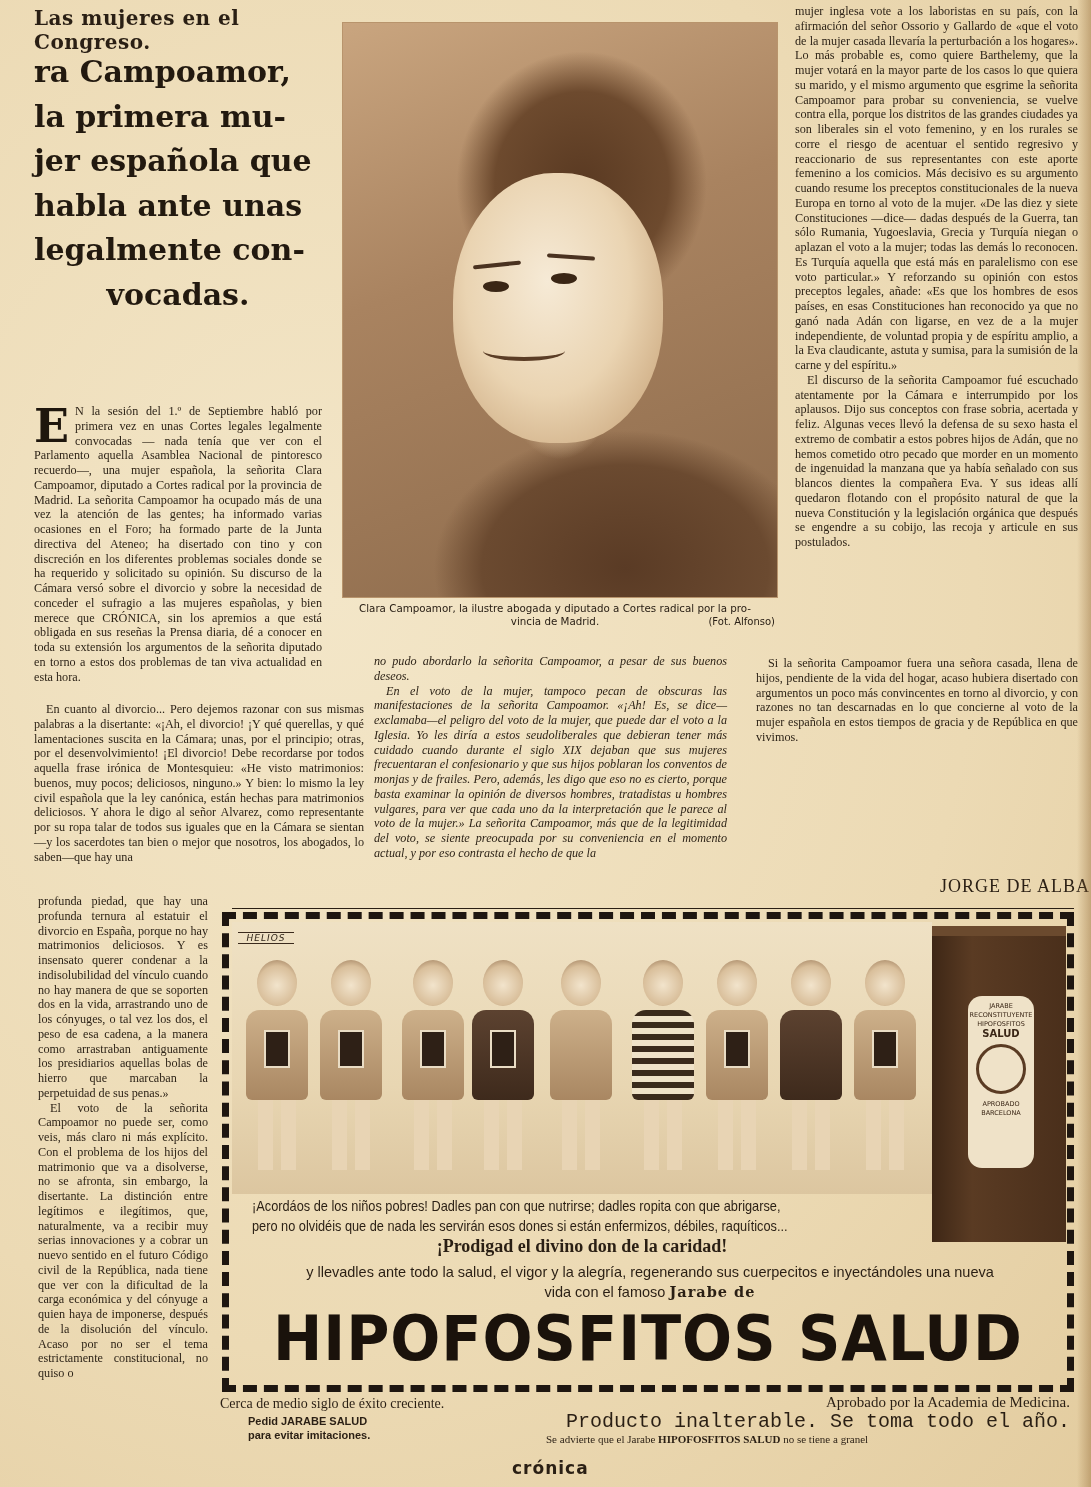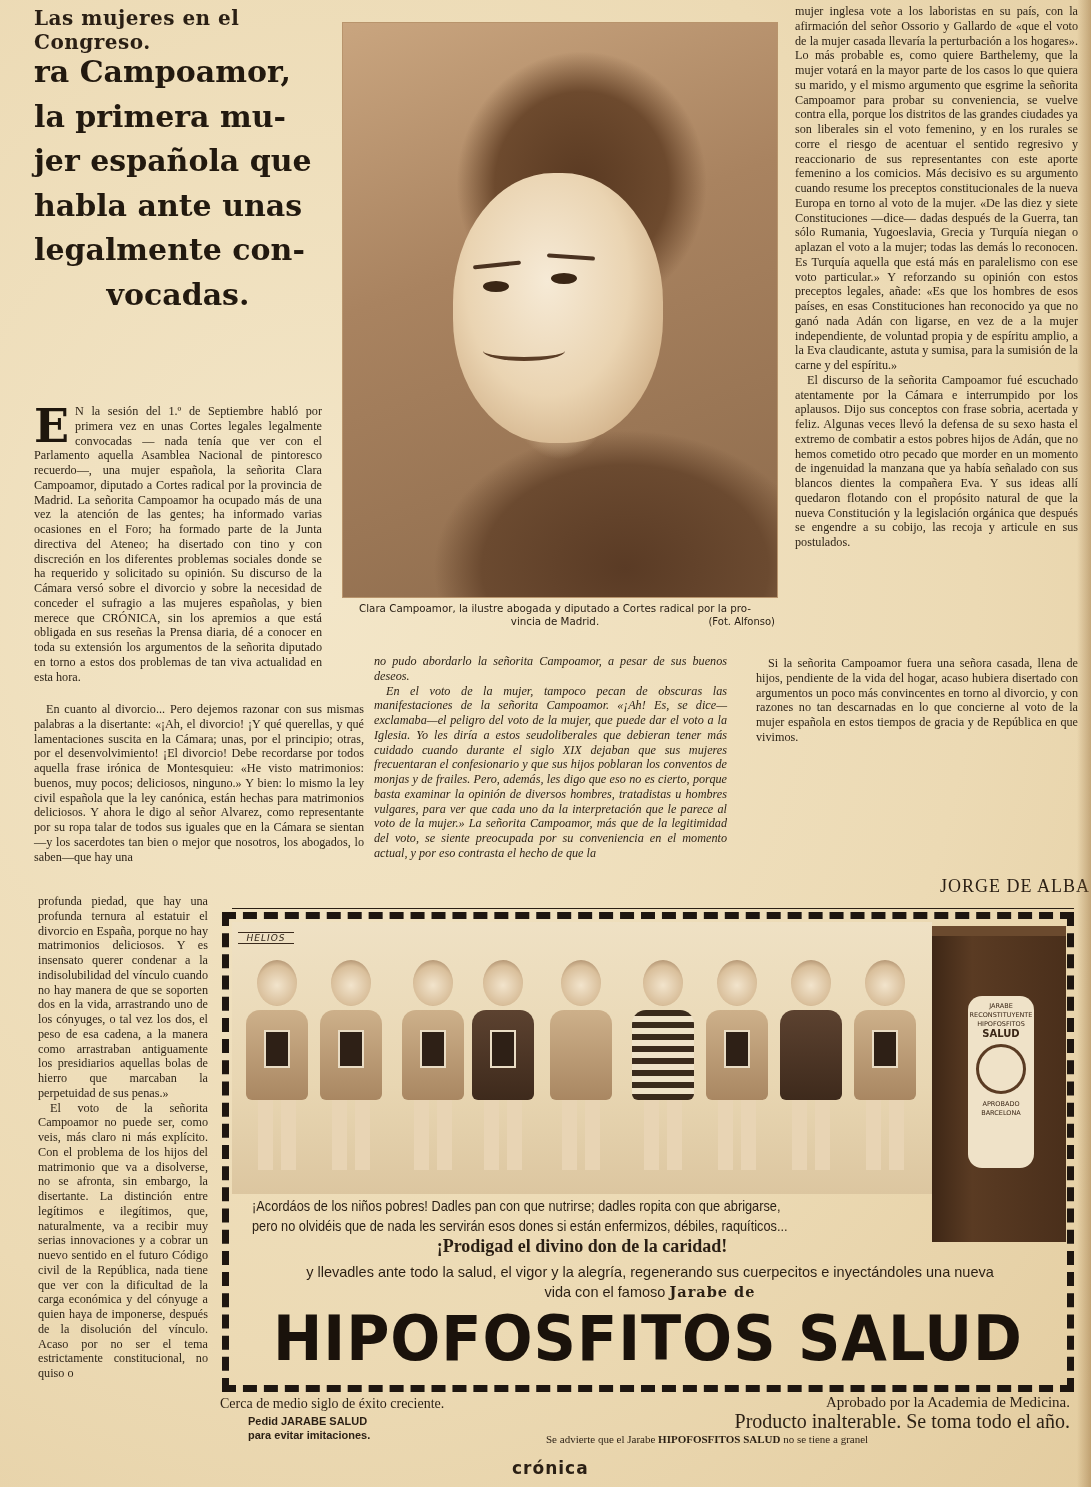--- a/index.html
+++ b/index.html
@@ -93,21 +93,21 @@
   .ad-line3 { left: 240px; top: 1262px; width: 820px; text-align: center; font-size: 14.5px; line-height: 20px; }
   .ad-line3 .jarabe { font-family: "DejaVu Serif", serif; font-weight: bold; letter-spacing: 1px; }
   .brand {
     left: 232px; top: 1300px; width: 832px; text-align: center;
     font-family: "DejaVu Sans", sans-serif; font-weight: bold; font-size: 62px; line-height: 78px; letter-spacing: 1px;
     transform: scaleX(0.95); color: #1a120b;
   }
   .foot-l1 { left: 220px; top: 1396px; font-family: "Liberation Serif", serif; font-size: 14px; }
   .foot-l2 { left: 248px; top: 1414px; font-family: "Liberation Sans", sans-serif; font-weight: bold; font-size: 11px; line-height: 14px; }
   .foot-r1 { left: 616px; top: 1394px; width: 454px; text-align: right; font-family: "Liberation Serif", serif; font-size: 15px; }
-  .foot-r2 { left: 560px; top: 1410px; width: 510px; text-align: right; font-family: Liberation Serif, serif; font-size: 20px; }
+  .foot-r2 { left: 560px; top: 1410px; width: 510px; text-align: right; font-family: Liberation Mono, monospace; font-size: 20px; }
   .foot-r3 { left: 546px; top: 1433px; width: 500px; font-family: "Liberation Serif", serif; font-size: 11px; font-weight: bold; }
   .foot-r3 span { font-weight: normal; }
   .masthead { left: 512px; top: 1458px; font-family: "DejaVu Sans", sans-serif; font-weight: bold; font-size: 17px; letter-spacing: 1px; color: #2a1f14; }
   .edge-shadow { right: 0; top: 0; width: 14px; height: 1487px; background: linear-gradient(90deg, rgba(170,130,80,0) 0%, rgba(150,110,60,0.45) 100%); }
 </style>
 </head>
 <body>
 
 <div class="abs kicker">Las mujeres en el Congreso.</div>
 

